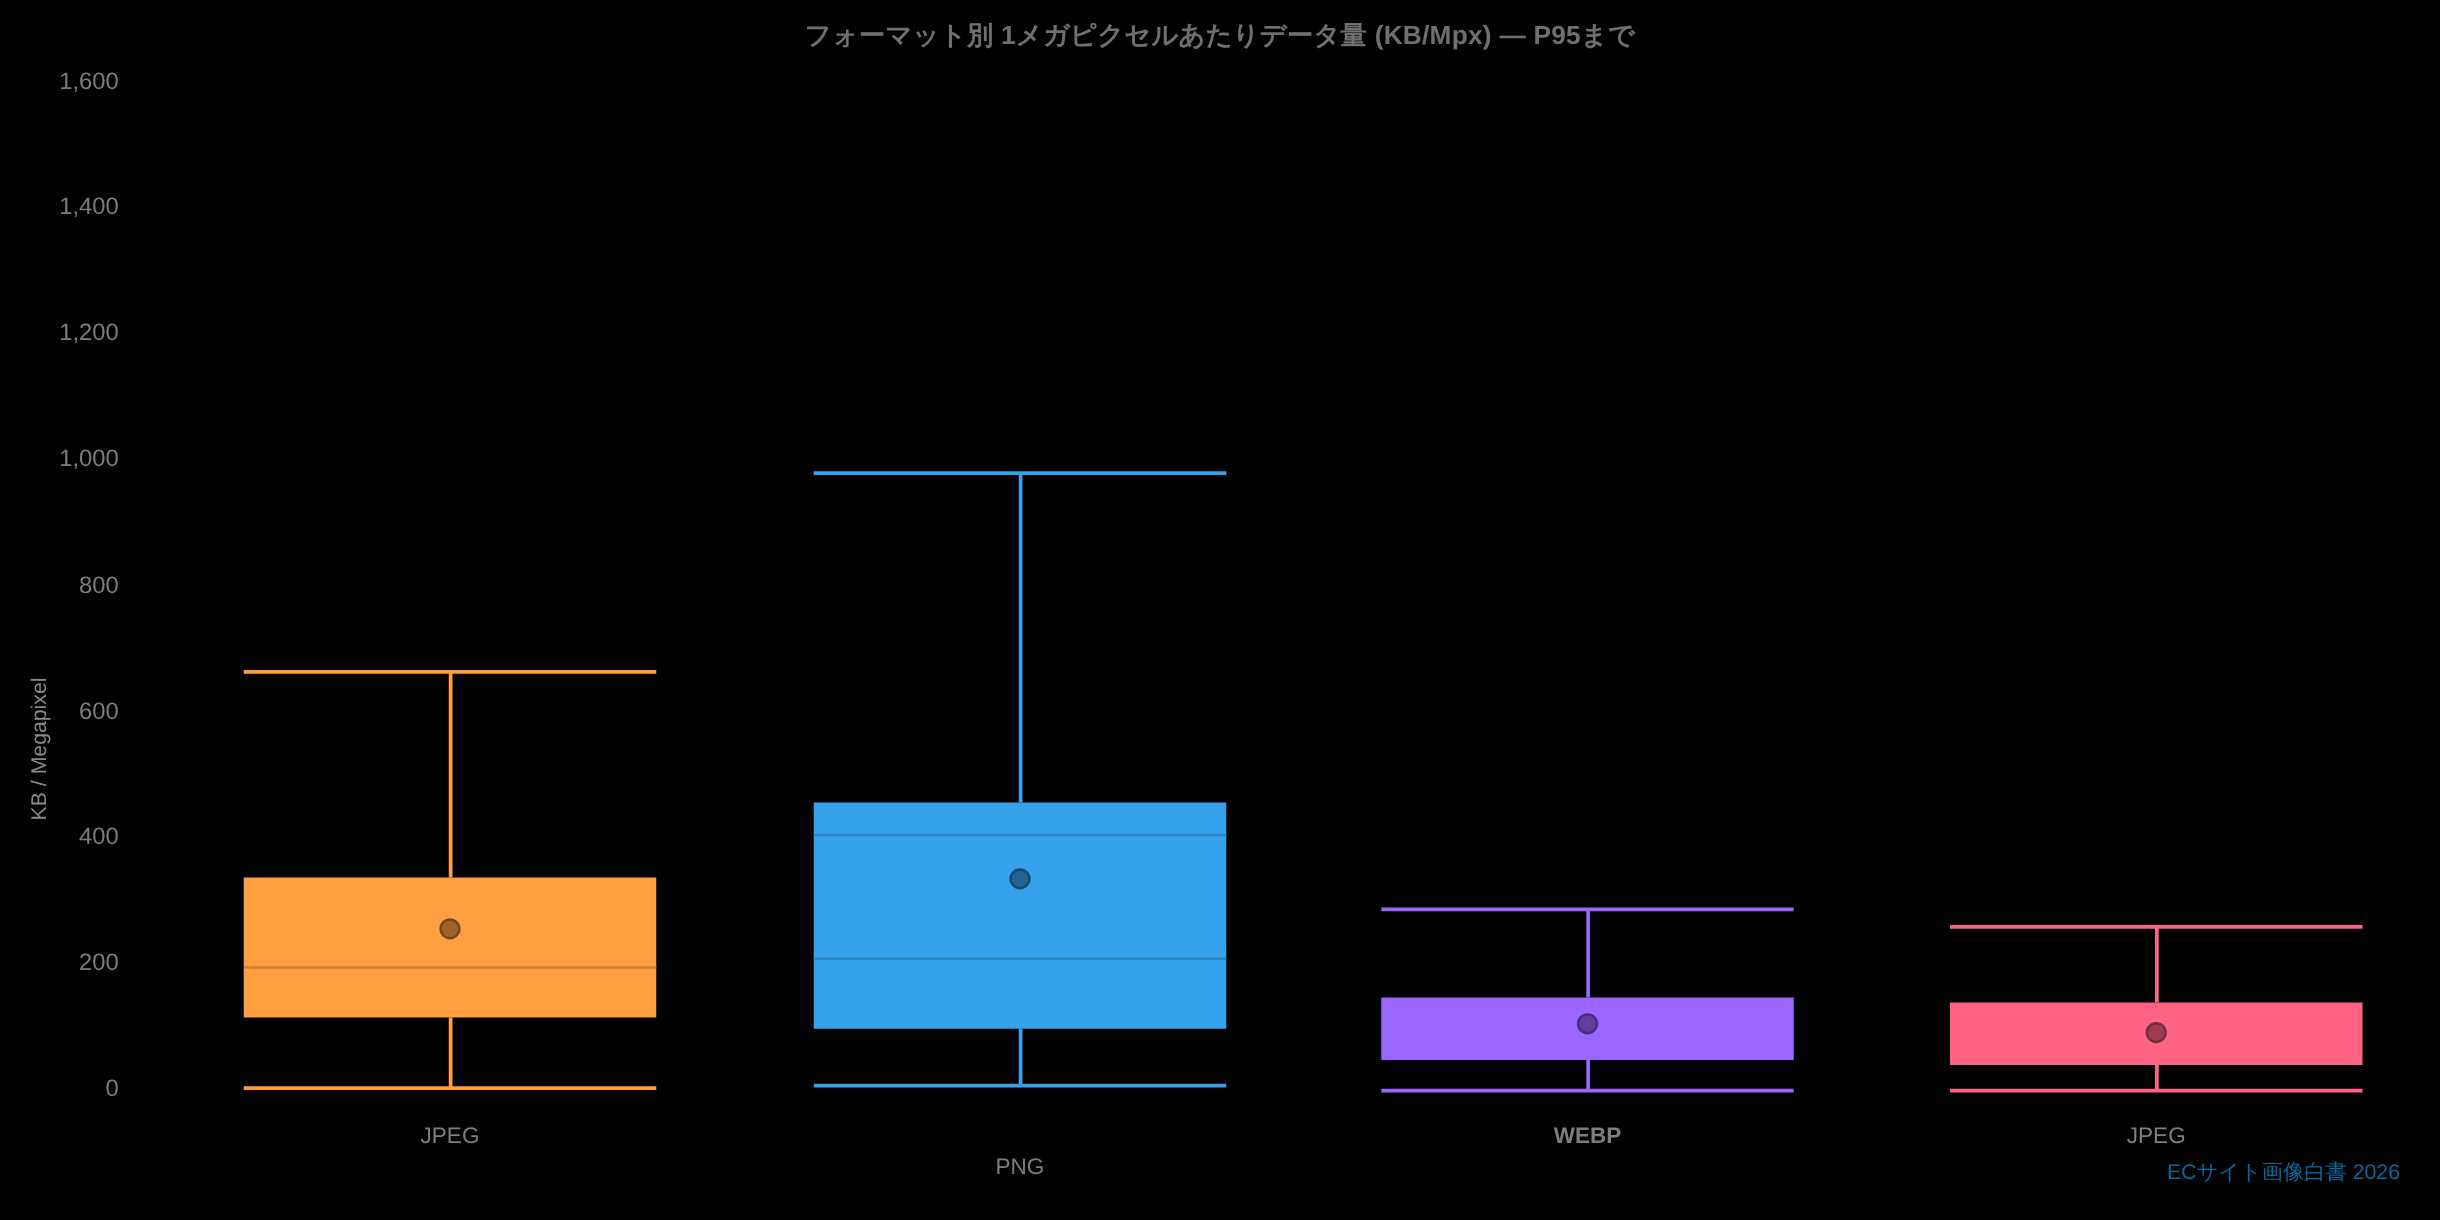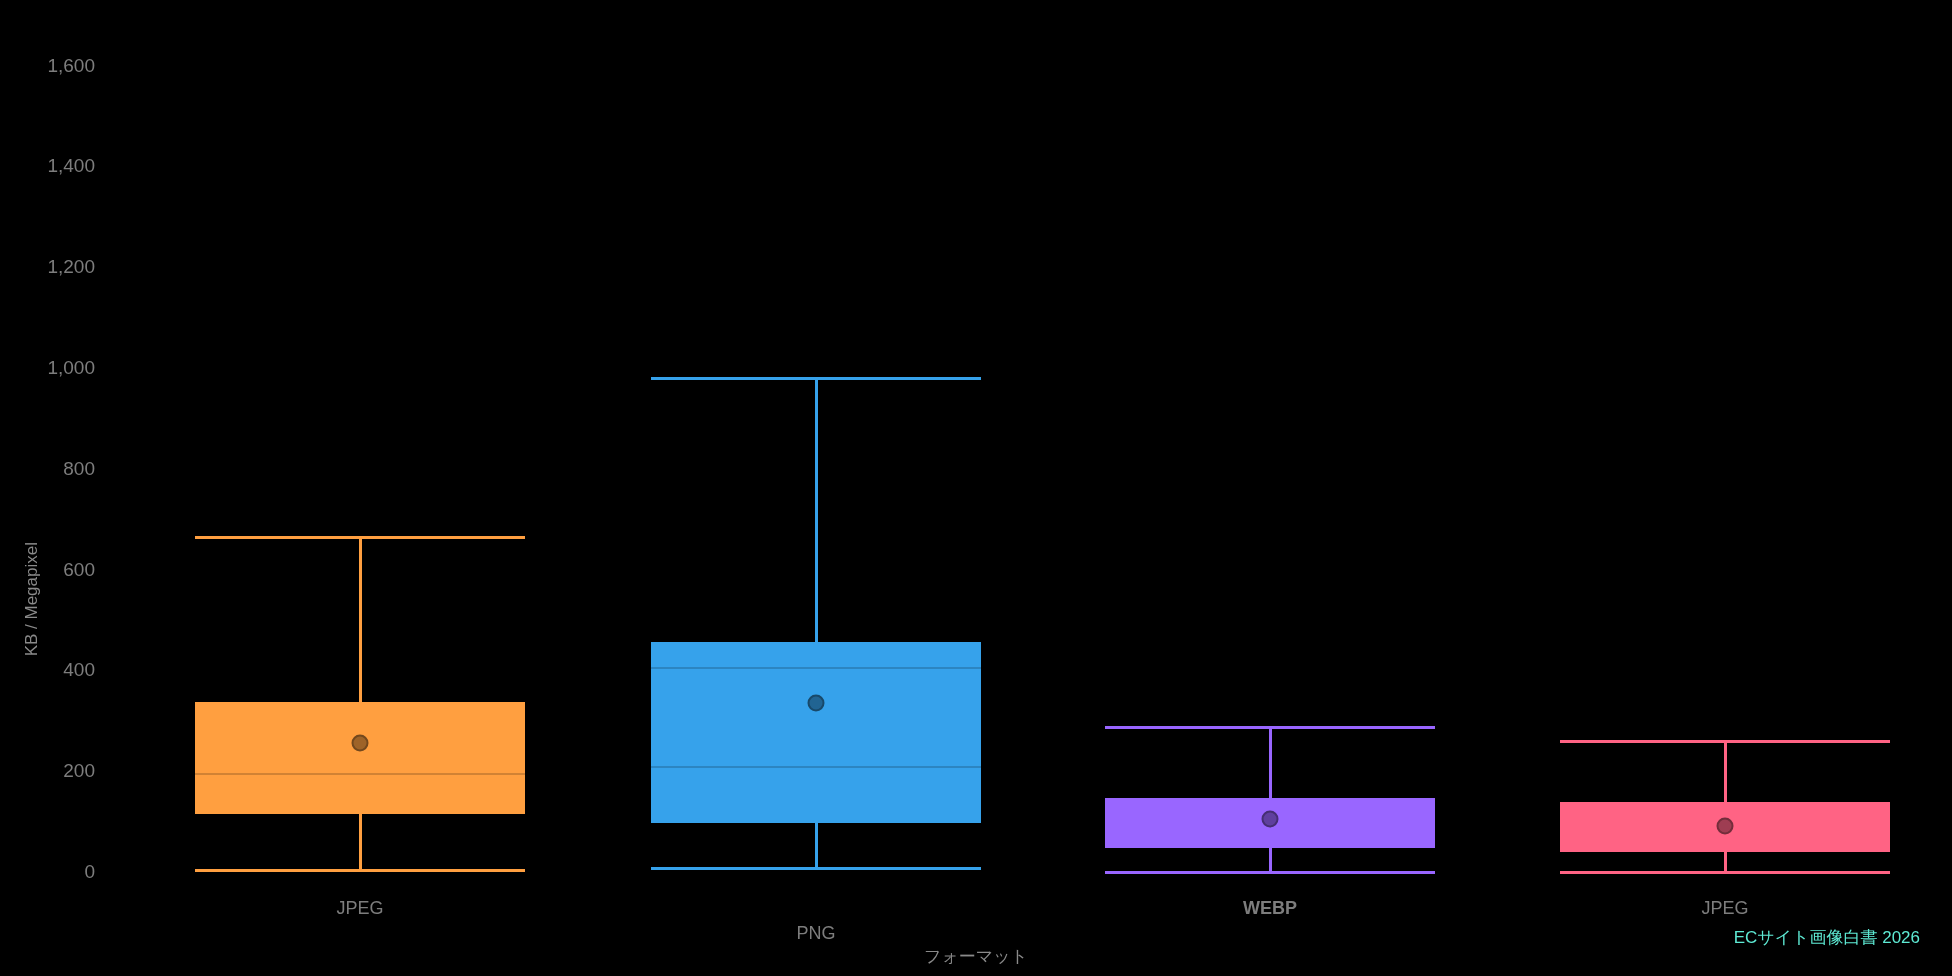--- a/index.html
+++ b/index.html
@@ -14,21 +14,21 @@
 
   .ylabel{
     position:absolute; color:#8a8a8a; font-size:17px;
     transform-origin:0 0; transform:rotate(-90deg); white-space:nowrap;
   }
   .xlabel{
     position:absolute; color:#8a8a8a; font-size:17px; white-space:nowrap;
     text-align:center;
   }
   .footer-note{
-    position:absolute; color:#5eead4; font-size:17px; white-space:nowrap;
+    position:absolute; color:#0369a1; font-size:17px; white-space:nowrap;
   }
 
   .ytick{
     position:absolute; right:0; width:100px; text-align:right;
     color:#7d7d7d; font-size:19px; transform:translateY(-50%);
   }
   .xtick{
     position:absolute; text-align:center; color:#7d7d7d; font-size:18px;
     transform:translateX(-50%); white-space:nowrap;
   }
@@ -37,20 +37,21 @@
 
   .bx-box{position:absolute; box-sizing:border-box;}
   .bx-line{position:absolute;}
   .bx-dot{position:absolute; border-radius:50%; box-sizing:border-box; transform:translate(-50%,-50%);}
 </style>
 </head>
 <body>
 
 <div id="root">
 
+  <div class="chart-title">フォーマット別 1メガピクセルあたりデータ量 (KB/Mpx) — P95まで</div>
 
   <div id="ylabel" class="ylabel" style="left: 22px; top: 542px; transform: rotate(-90deg) translate(-100%, 0px); transform-origin: 0px 0px;">KB / Megapixel</div>
 
   <div id="yticks">
       <div class="ytick" style="top: 872px; left: -5px;">0</div>
       <div class="ytick" style="top: 771.2px; left: -5px;">200</div>
       <div class="ytick" style="top: 670.4px; left: -5px;">400</div>
       <div class="ytick" style="top: 569.6px; left: -5px;">600</div>
       <div class="ytick" style="top: 468.8px; left: -5px;">800</div>
       <div class="ytick" style="top: 368px; left: -5px;">1,000</div>
@@ -88,15 +89,14 @@
       <div class="bx-box" style="left: 1105px; top: 797.912px; width: 330px; height: 49.896px; background: rgb(153, 102, 255);"></div>
       <div class="bx-dot" style="left: 1270px; top: 819.08px; width: 17px; height: 17px; background: rgb(95, 63, 158); border: 2px solid rgb(69, 46, 115);"></div>
       <div class="bx-line" style="left: 1723.5px; width: 3px; top: 741.968px; height: 59.976px; background: rgb(255, 99, 132);"></div>
       <div class="bx-line" style="left: 1723.5px; width: 3px; top: 851.84px; height: 20.16px; background: rgb(255, 99, 132);"></div>
       <div class="bx-line" style="left: 1560px; width: 330px; top: 740.468px; height: 3px; background: rgb(255, 99, 132);"></div>
       <div class="bx-line" style="left: 1560px; width: 330px; top: 870.5px; height: 3px; background: rgb(255, 99, 132);"></div>
       <div class="bx-box" style="left: 1560px; top: 801.944px; width: 330px; height: 49.896px; background: rgb(255, 99, 132);"></div>
       <div class="bx-dot" style="left: 1725px; top: 826.136px; width: 17px; height: 17px; background: rgb(158, 61, 82); border: 2px solid rgb(115, 45, 59);"></div>
     </div>
 
-  <div id="xlabel" class="xlabel" style="left: 0px; width: 1952px; top: 945px; text-align: center;">フォーマット</div>
   <div id="footer" class="footer-note" style="right: 32px; top: 926px;">ECサイト画像白書 2026</div>
 </div>
 
 </body></html>

